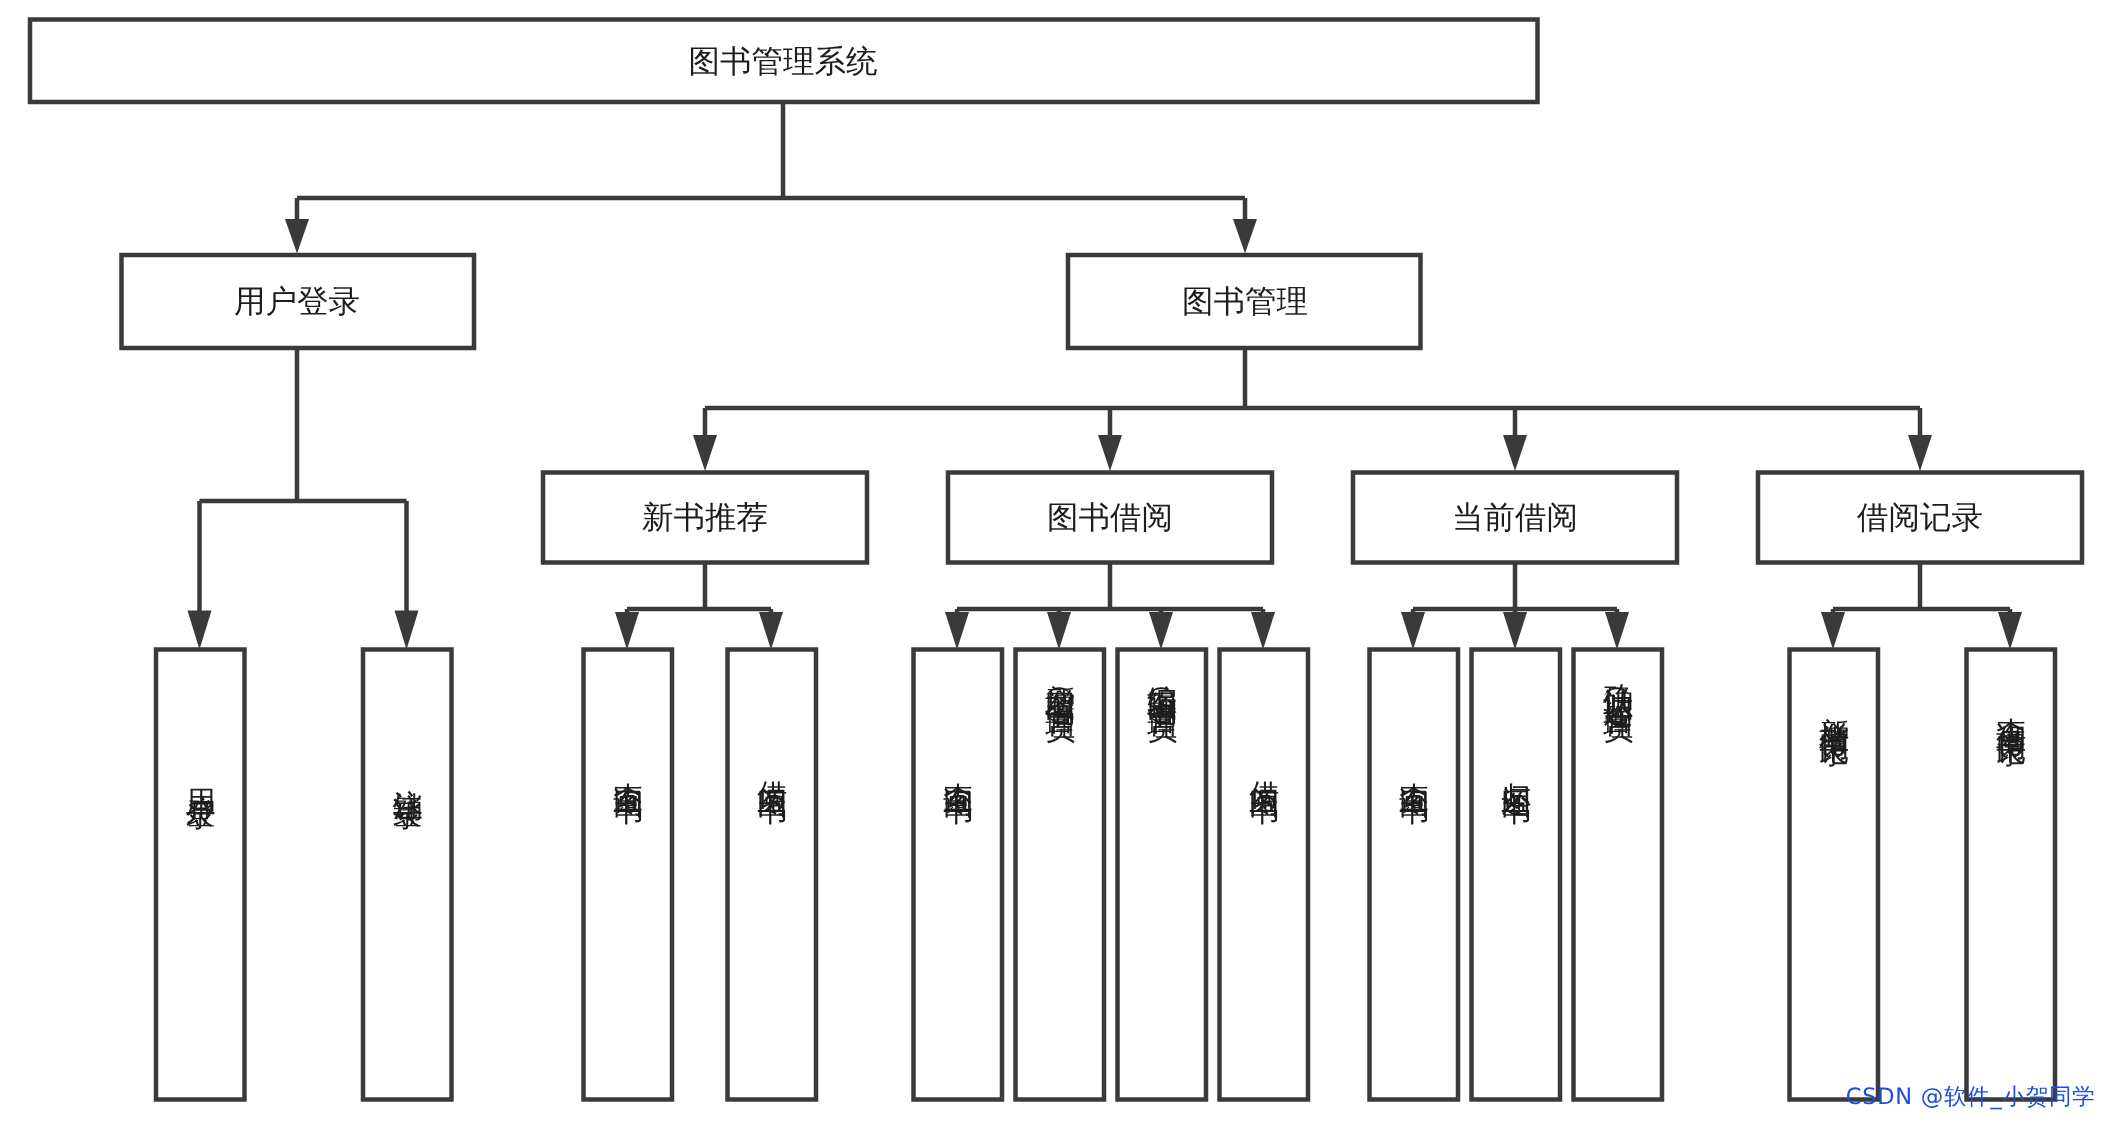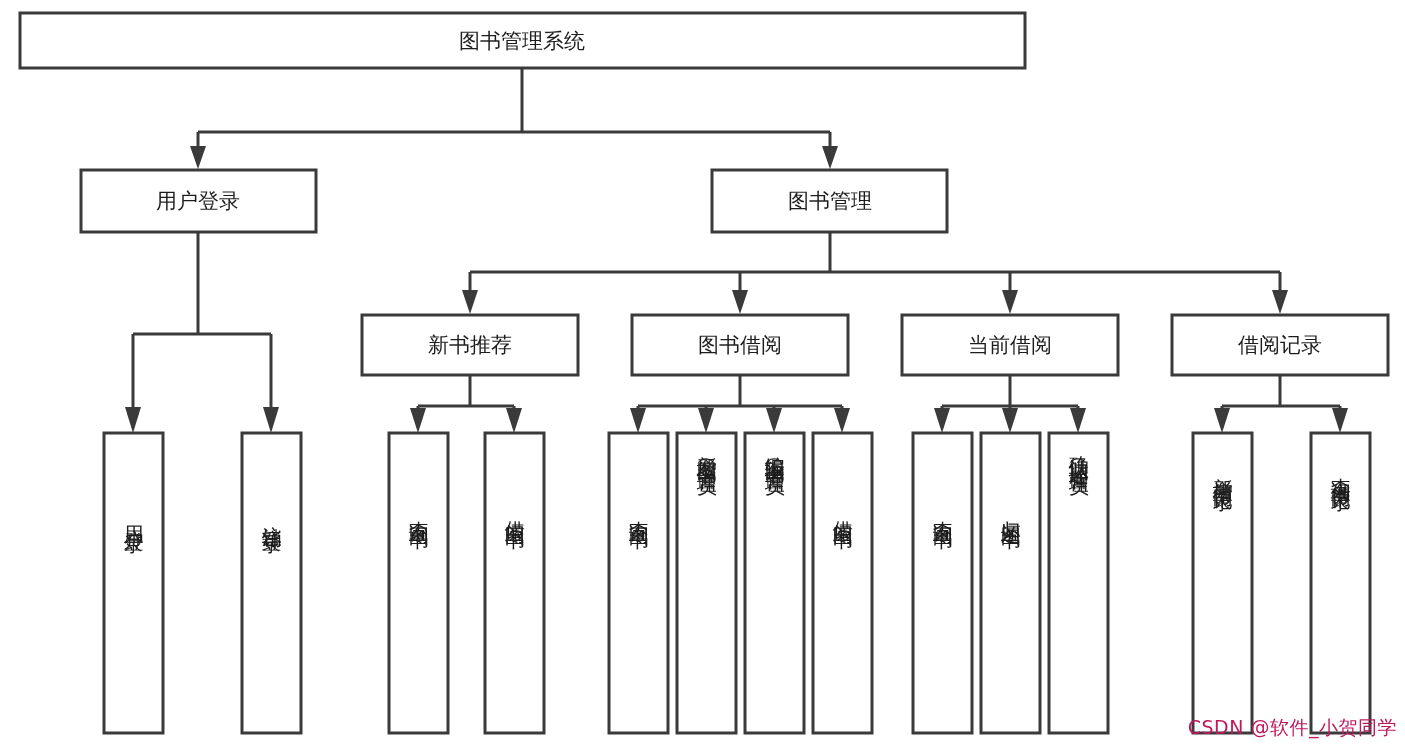--- a/index.html
+++ b/index.html
@@ -64,22 +64,22 @@
     line-height: 1.08;
     color: #1d1d1d;
     letter-spacing: 3px;
     white-space: nowrap;
   }
   .watermark {
     position: absolute;
     right: 8px;
     bottom: 6px;
     font-family: "DejaVu Sans", "Liberation Sans", sans-serif;
-    font-size: 19px;
-    color: #be185d;
+    font-size: 15px;
+    color: #1d4ed8;
     white-space: nowrap;
     letter-spacing: 0.5px;
   }
 </style>
 </head>
 <body>
 
 <div id="diagram-root">
 
   <svg class="diagram" viewBox="0 0 1405 747" xmlns="http://www.w3.org/2000/svg">

